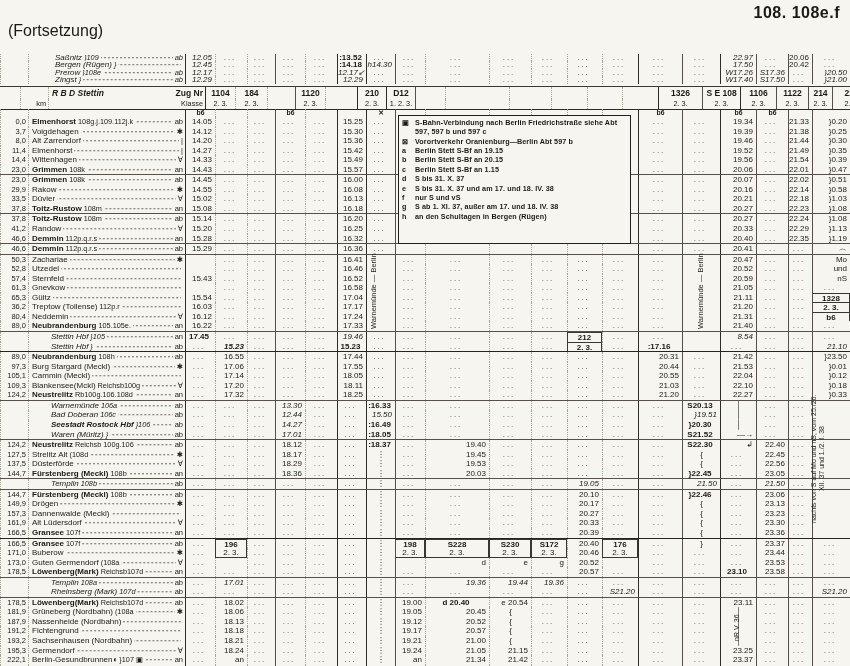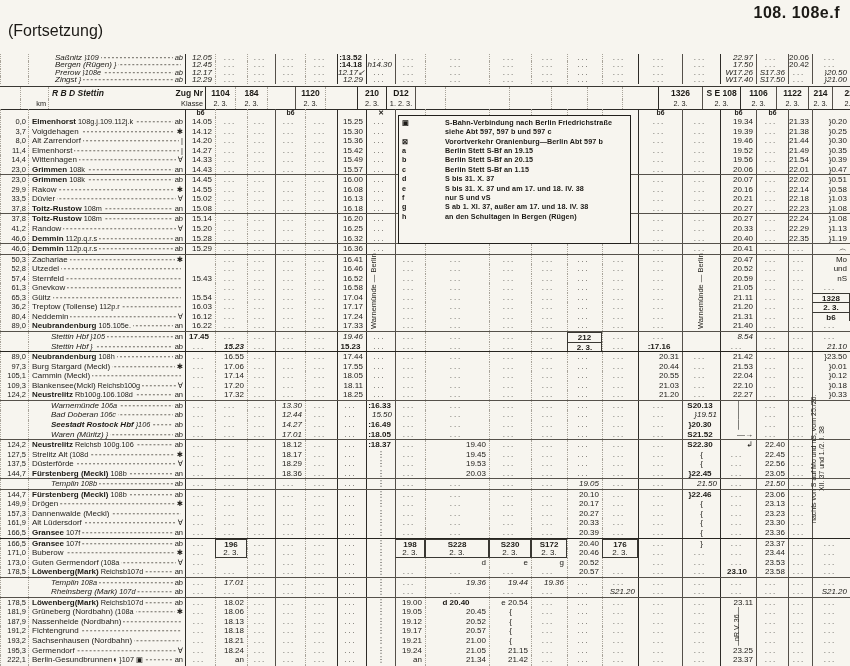--- a/index.html
+++ b/index.html
@@ -41,21 +41,21 @@
   #noteband{left:0;top:109px;width:850px;height:8px;line-height:8px;}
   #noteband .cell{font-size:6.8px;font-weight:700;}
   #body{left:0;top:117px;width:850px;}
   #body .trow{height:9.55px;line-height:9.55px;}
   .sep{border-top:1px solid #55514a;}
   .sepb{border-top:1.5px solid #26241f;}
   
   #legend{left:398px;top:115px;width:233px;height:129px;border:1.5px solid #22201c;background:#f7f5ef;z-index:6;padding:2px 3px;box-sizing:border-box;}
   #legend .li{display:flex;font-size:7.2px;line-height:1.3;}
   #legend .lm{width:13px;font-weight:700;flex:none;}
-  #legend .lt{font-weight:700;letter-spacing:.1px;margin-left:30px;}
+  #legend .lt{font-weight:700;letter-spacing:.1px;}
   
   .vnote{writing-mode:vertical-rl;transform:rotate(180deg);font-size:7.5px;text-align:center;color:#26241f;z-index:4;white-space:normal;line-height:1.1;}
   .vnote.sm{font-size:7px;}
 </style>
 </head>
 <body>
 
 <div id="page">
   <div class="abs" id="fortsetzung">(Fortsetzung)</div>
   <div class="abs" id="pagecorner">108. 108e.f</div>

